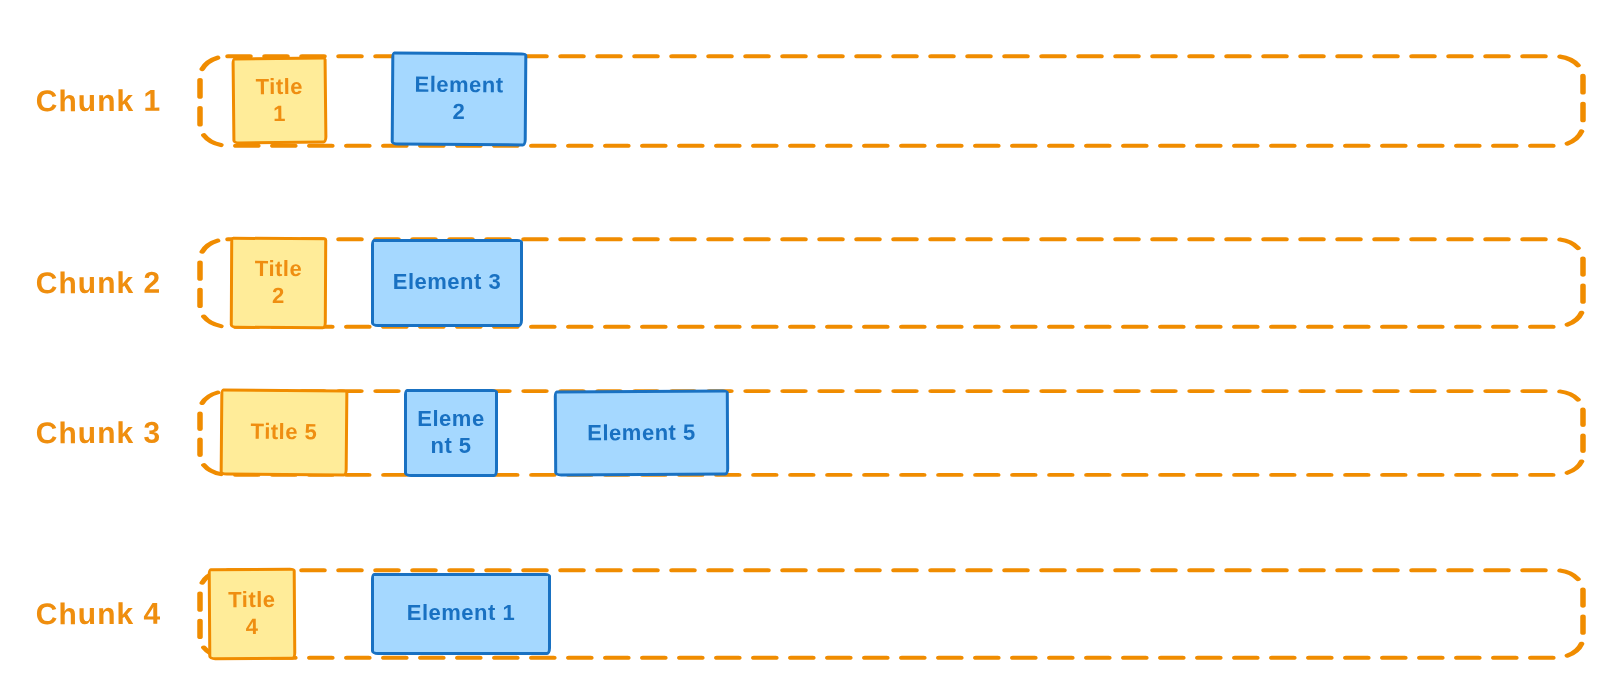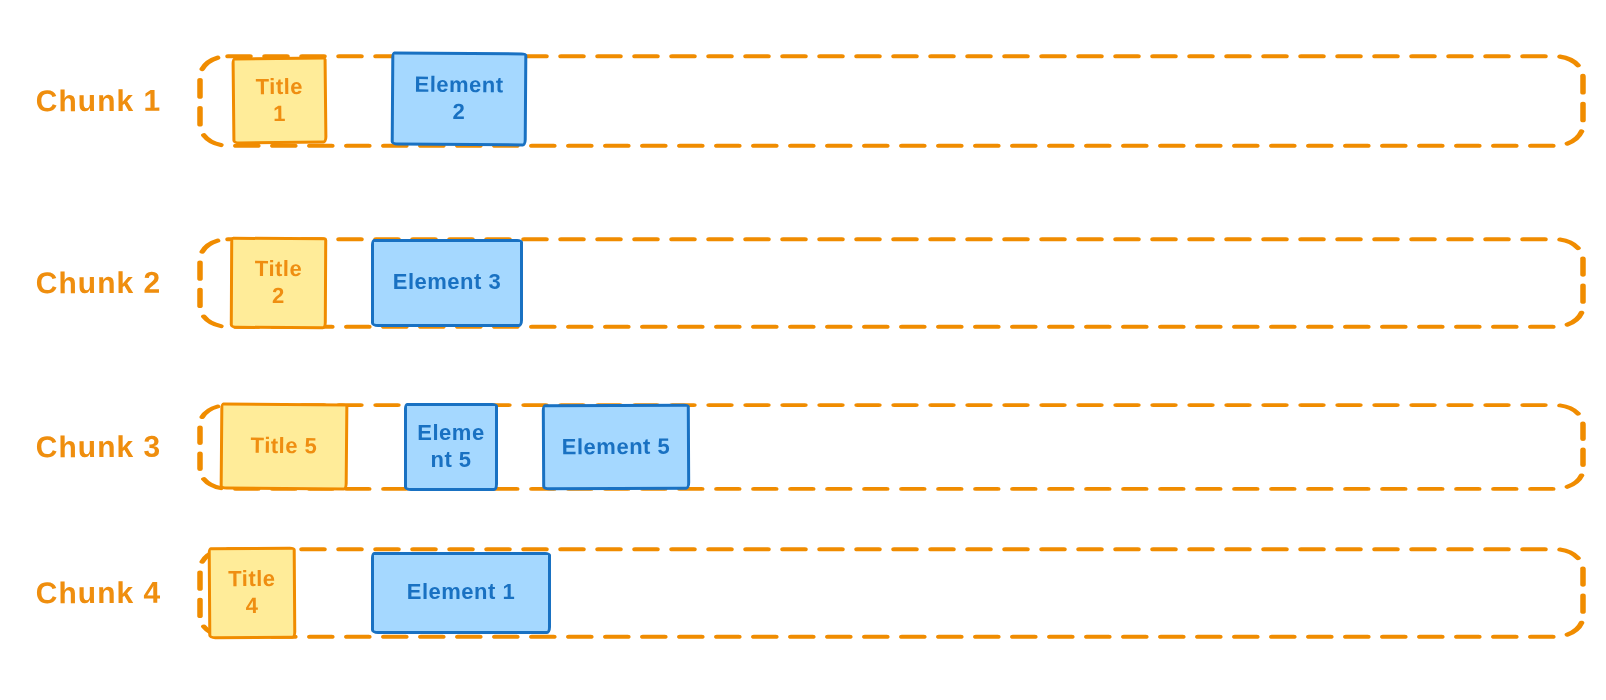--- a/index.html
+++ b/index.html
@@ -111,42 +111,42 @@
         <span class="ln">Title</span>
         <span class="ln">2</span>
       </div>
       <div class="box element" style="width:152px;height:88px;">
         <span class="ln">Element 3</span>
         <span class="ln"></span>
       </div>
     </div>
   </div>
 
-  <div class="row" style="top:384px">
+  <div class="row" style="top:370px">
     <div class="chunk-label">Chunk 3</div>
     <div class="chunk-container">
       <svg class="dash-border" viewBox="0 0 1389 125" preserveAspectRatio="none" fill="none">
         <rect x="3" y="3" width="1383" height="119" rx="28" fill="none" stroke-width="5.5" stroke-dasharray="22 15" stroke-linecap="round" stroke="#f08c00"></rect>
       </svg>
       <div class="box title" style="width:128px;height:87px;margin-left:23px;transform:rotate(0.5deg)">
         <span class="ln">Title 5</span>
         <span class="ln"></span>
       </div>
       <div class="box element" style="width:94px;height:88px;margin-left:12px">
         <span class="ln">Eleme</span>
         <span class="ln">nt 5</span>
       </div>
-      <div class="box element" style="width:148px;height:86px;margin-left:0;transform:rotate(-0.3deg)">
+      <div class="box element" style="width:175px;height:86px;margin-left:12px;transform:rotate(-0.3deg)">
         <span class="ln">Element 5</span>
         <span class="ln"></span>
       </div>
     </div>
   </div>
 
-  <div class="row" style="top:530px">
+  <div class="row" style="top:551px">
     <div class="chunk-label">Chunk 4</div>
     <div class="chunk-container">
       <svg class="dash-border" viewBox="0 0 1389 125" preserveAspectRatio="none" fill="none">
         <rect x="3" y="3" width="1383" height="119" rx="28" fill="none" stroke-width="5.5" stroke-dasharray="22 15" stroke-linecap="round" stroke="#f08c00"></rect>
       </svg>
       <div class="box title" style="width:88px;height:92px;margin-left:11px;transform:rotate(-0.4deg)">
         <span class="ln">Title</span>
         <span class="ln">4</span>
       </div>
       <div class="box element" style="width:180px;height:82px;margin-left:31px">

